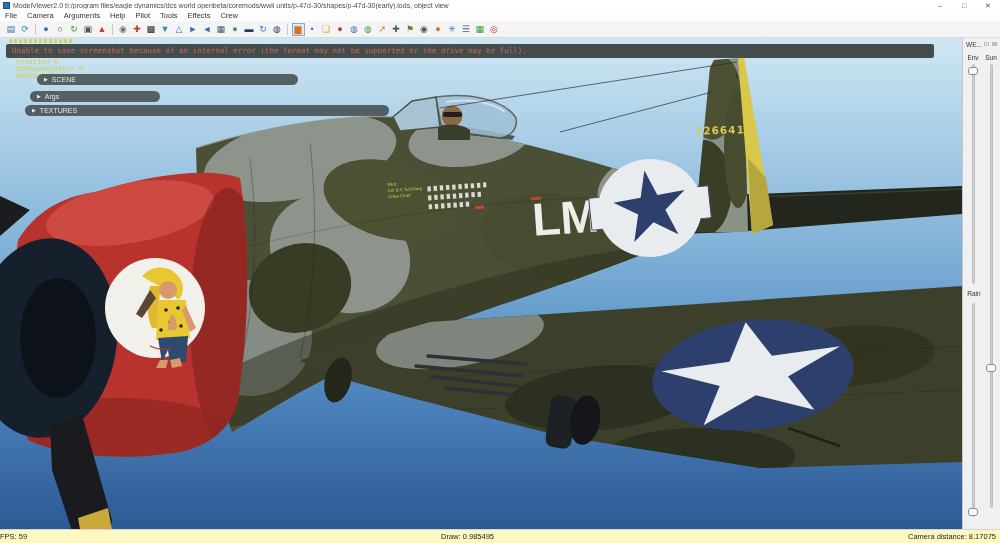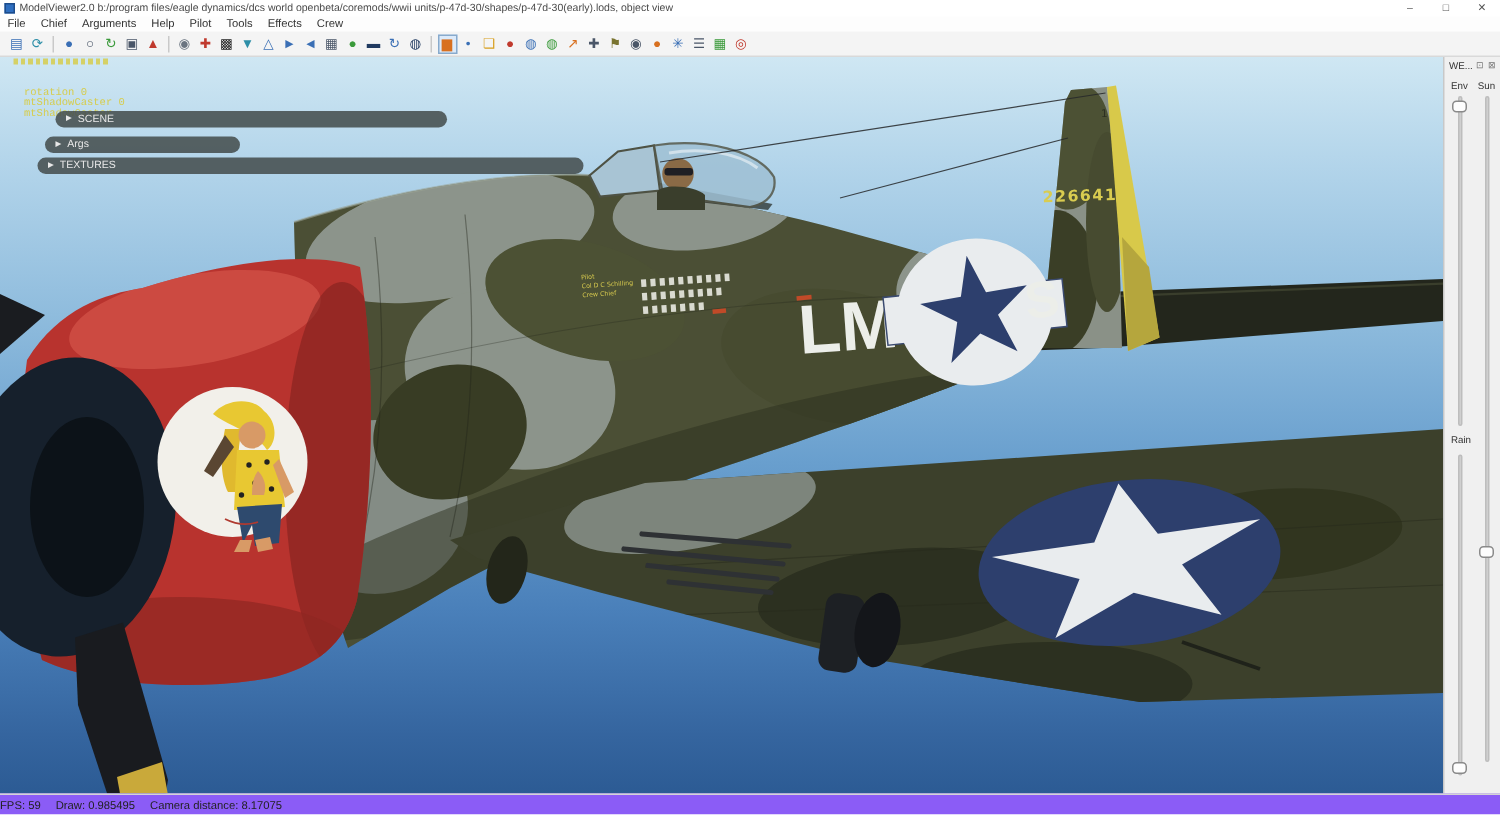--- a/index.html
+++ b/index.html
@@ -63,40 +63,40 @@
          box-sizing:border-box}
   .tr-env{left:9px;top:26px;height:220px}
   .tr-sun{left:27px;top:26px;height:444px}
   .tr-rain{left:9px;top:265px;height:214px}
   .handle{position:absolute;width:10px;height:8px;background:#fdfdfd;border:1px solid #8a8a8a;
           border-radius:3px;box-sizing:border-box}
   .h-env{left:5px;top:29px}
   .h-sun{left:23px;top:326px}
   .h-rain{left:5px;top:470px}
   
-  .statusbar{position:absolute;bottom:0;left:0;width:1000px;height:14px;background:#8b5cf6;
+  .statusbar{position:absolute;bottom:0;left:0;width:1000px;height:14px;background:#fef9c3;
              border-top:1px solid #d4d4d4;box-sizing:border-box;display:flex;align-items:center;
-             justify-content:flex-start;gap:10px;padding-right:4px;font-size:7.5px;color:#222}
+             justify-content:space-between;gap:10px;padding-right:4px;font-size:7.5px;color:#222}
 </style>
 </head>
 <body>
 
 <div class="titlebar">
   <span class="app-icon"></span>
   <span class="title-text">ModelViewer2.0 b:/program files/eagle dynamics/dcs world openbeta/coremods/wwii units/p-47d-30/shapes/p-47d-30(early).lods, object view</span>
   <span class="win-controls">
     <span class="win-btn">–</span>
     <span class="win-btn">□</span>
     <span class="win-btn">✕</span>
   </span>
 </div>
 
 <div class="menubar">
   <span class="menu-item">File</span>
-  <span class="menu-item">Chief</span>
+  <span class="menu-item">Camera</span>
   <span class="menu-item">Arguments</span>
   <span class="menu-item">Help</span>
   <span class="menu-item">Pilot</span>
   <span class="menu-item">Tools</span>
   <span class="menu-item">Effects</span>
   <span class="menu-item">Crew</span>
 </div>
 
 <div class="toolbar">
   <span class="tbi c-blue">▤</span>
@@ -295,20 +295,21 @@
       <text x="683" y="174" font-size="34" font-weight="bold" fill="#eceee9" transform="rotate(-8 690 160)" font-family="Liberation Sans, sans-serif">S</text>
     </g>
 
     <g stroke="#26282a" stroke-width="0.8" opacity="0.85">
       <line x1="737" y1="24" x2="440" y2="70"></line>
       <line x1="712" y1="54" x2="560" y2="94"></line>
     </g>
   </svg>
 
   <div class="debug-sliver"></div>
+  <div class="console-error">Unable to save screenshot because of an internal error (the format may not be supported or the drive may be full).</div>
   <div class="debug-line dl0">rotation 0</div>
   <div class="debug-line dl1">mtShadowCaster 0</div>
   <div class="debug-line dl2">mtShadowCaster</div>
 
   <div class="pill pill-scene">
     <span class="arr">▶</span>
     <span>SCENE</span>
   </div>
   <div class="pill pill-args">
     <span class="arr">▶</span>

